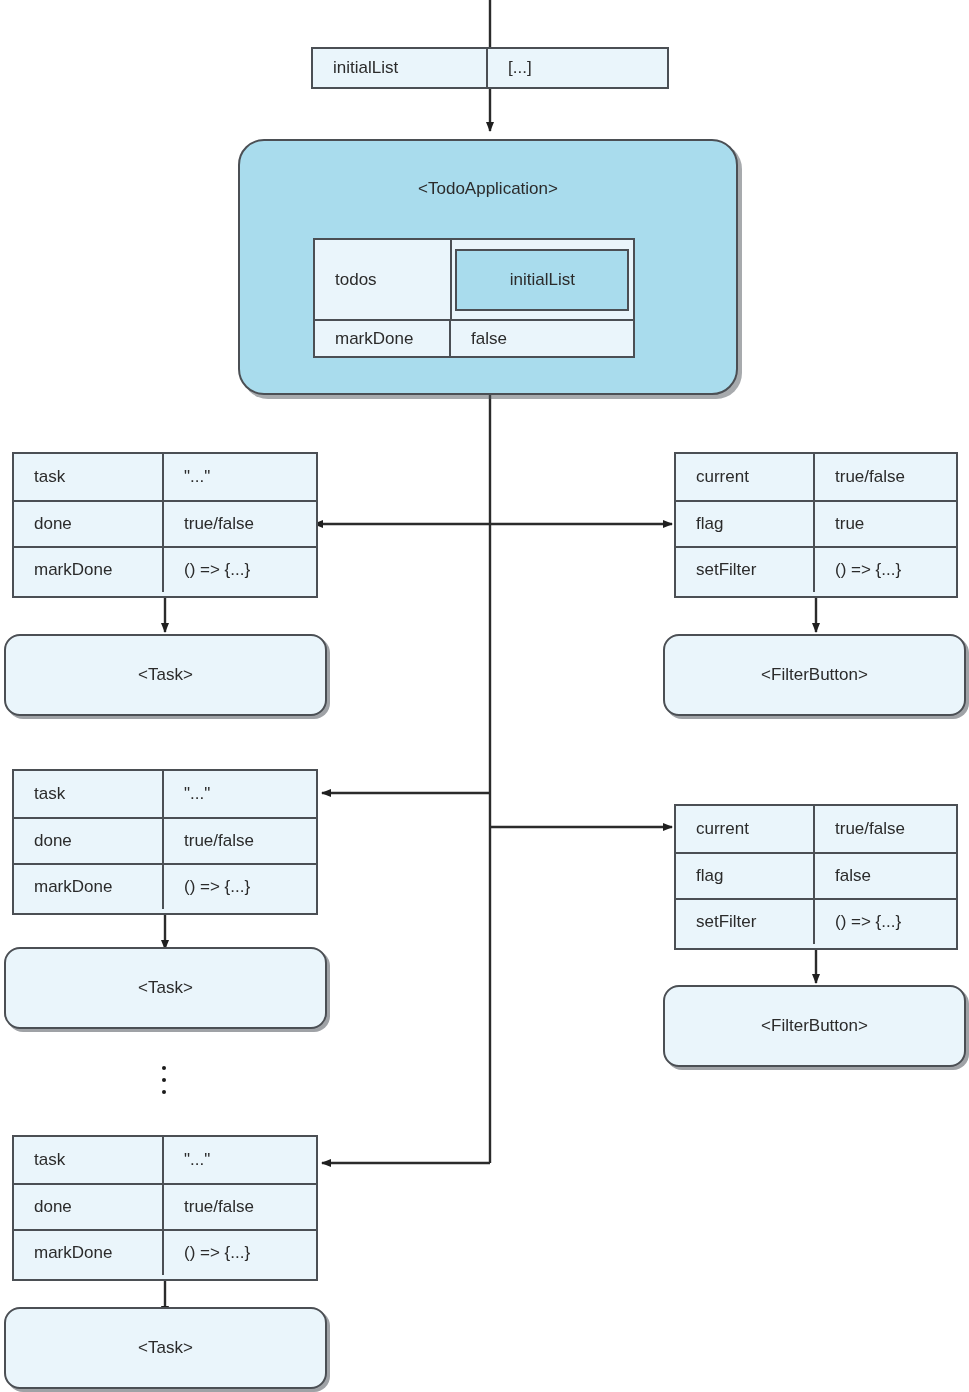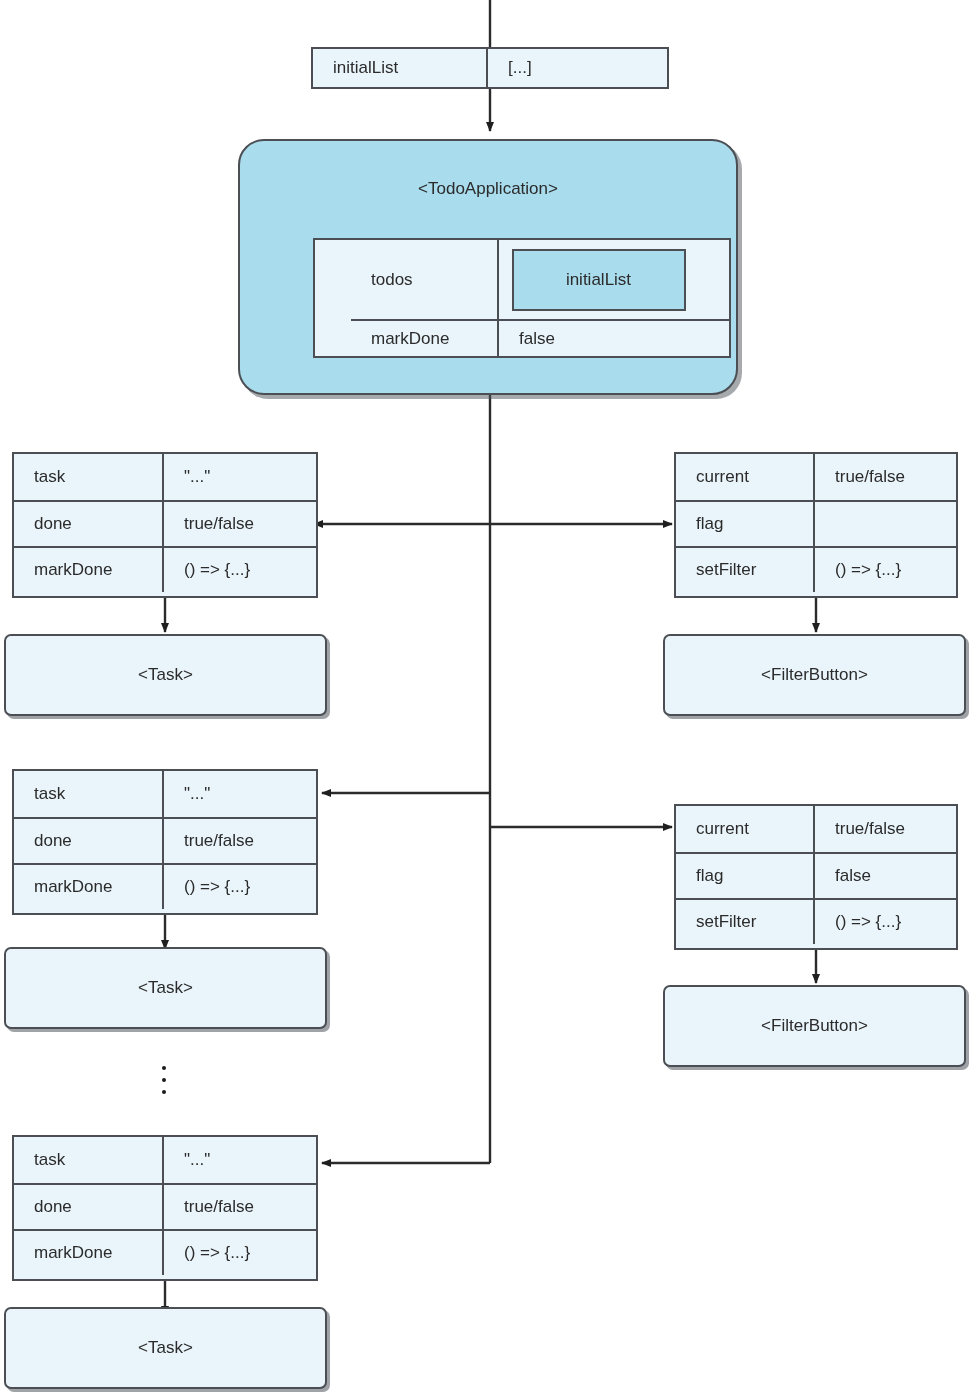--- a/index.html
+++ b/index.html
@@ -50,21 +50,21 @@
     white-space: pre;
     padding-left: 20px;
   }
   .proptable .cell.key {
     border-right: 2px solid #4b4f54;
   }
   
   .component {
     position: absolute;
     border: 2px solid #4b4f54;
-    border-radius: 7px;
+    border-radius: 16px;
     background: #eaf5fb;
     box-sizing: border-box;
     display: flex;
     align-items: center;
     justify-content: center;
     font-size: 17px;
     color: #2b2b2b;
     white-space: pre;
     box-shadow: 3px 3px 0 rgba(80,86,92,0.55);
     z-index: 3;
@@ -174,21 +174,21 @@
     <div class="row" style="height:38px;">
       <div class="cell key" style="width:175px;">initialList</div>
       <div class="cell val" style="width:179px;">[...]</div>
     </div>
   </div>
 
   <div class="component root" style="left:238px; top:139px; width:500px; height:256px;">
     <span class="root-title">&lt;TodoApplication&gt;</span>
   </div>
 
-  <div class="inner-table" style="left:313px; top:238px; width:418px; height:120px;padding-left:36px;">
+  <div class="inner-table" style="left:313px; top:238px; width:322px; height:120px;">
     <div class="row" style="height:79px;">
       <div class="cell key" style="width:148px;">todos</div>
       <div class="cell val" style="width:199px; padding-left:0; justify-content:center;">
         <span class="chip" style="width:174px; height:62px;">initialList</span>
       </div>
     </div>
     <div class="row" style="height:37px;">
       <div class="cell key" style="width:148px;">markDone</div>
       <div class="cell val" style="width:199px;">false</div>
     </div>
@@ -257,20 +257,21 @@
     <span>&lt;Task&gt;</span>
   </div>
 
   <div class="proptable" style="left:674px; top:452px; width:284px; height:146px;">
     <div class="row" style="height:46px;">
       <div class="cell key" style="width:139px;">current</div>
       <div class="cell val" style="width:141px;">true/false</div>
     </div>
     <div class="row" style="height:46px;">
       <div class="cell key" style="width:139px;">flag</div>
+      <div class="cell val" style="width:141px;">true</div>
     </div>
     <div class="row" style="height:46px;">
       <div class="cell key" style="width:139px;">setFilter</div>
       <div class="cell val" style="width:141px;">() =&gt; {...}</div>
     </div>
   </div>
 
   <div class="component" style="left:663px; top:634px; width:303px; height:82px;">
     <span>&lt;FilterButton&gt;</span>
   </div>

